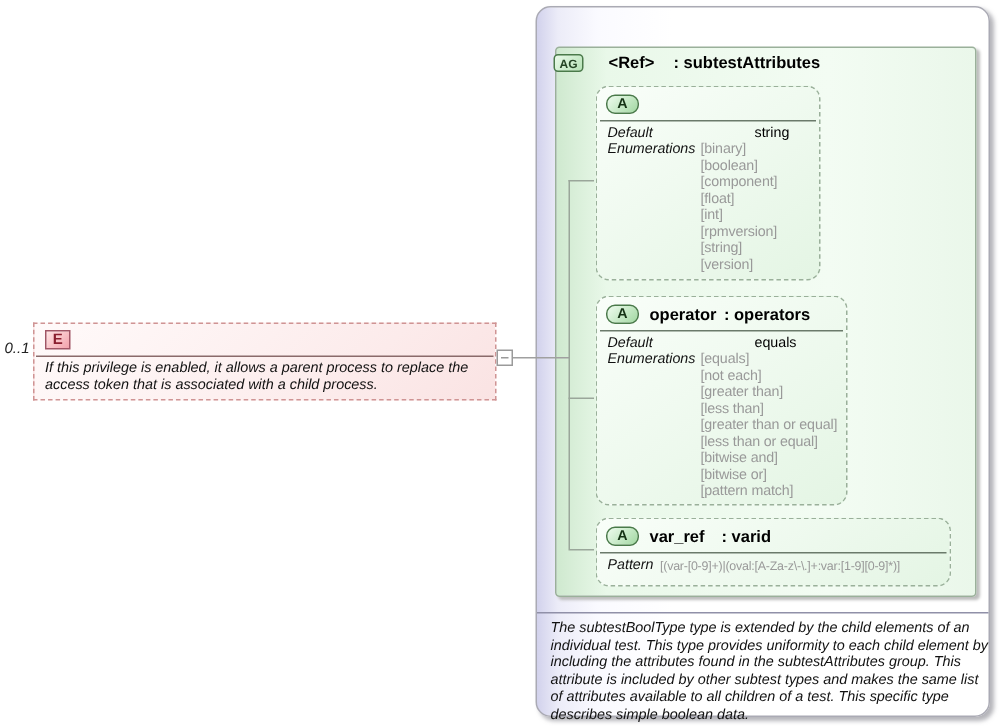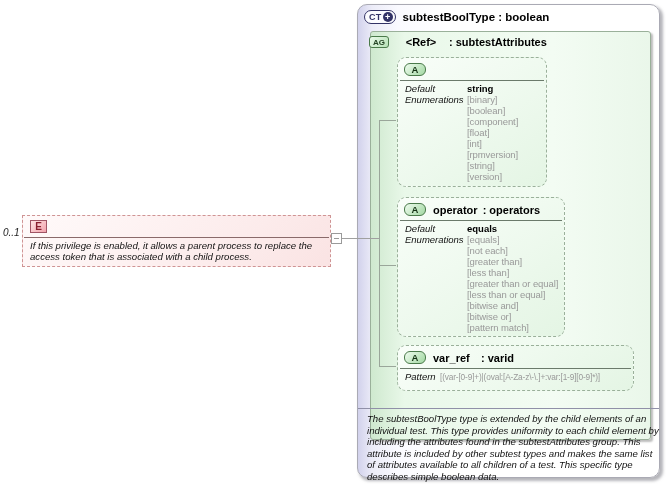--- a/index.html
+++ b/index.html
@@ -58,21 +58,21 @@
   }
   .badge-ct .ct-txt { font-size:9px; font-weight:bold; color:#333366; letter-spacing:0.3px; }
   .badge-ct .ct-plus {
     width:10px; height:10px; margin-left:1px; border-radius:50%;
     background:#333366; color:#fff; font-size:9px; line-height:10px;
     display:flex; align-items:center; justify-content:center; font-weight:bold;
   }
   .ct-title { font-size:11.5px; font-weight:bold; white-space:nowrap; }
   
   .ag-box {
-    position:absolute; left:12px; top:26px; width:281px; height:409px;
+    position:absolute; left:12px; top:26px; width:281px; height:367px;
     background:linear-gradient(to right,#cfe9cf,#e9f8e9 12%,#f3fcf3 65%,#eaf7ea);
     border:1px solid #9ab09a; border-radius:3px; box-sizing:border-box;
     box-shadow:2px 2px 2px #bdbdbd;
   }
   .ag-header { display:flex; align-items:center; gap:5px; padding:4px 0 0 2px; }
   .badge-ag {
     position:relative; left:-4px;
     width:20px; height:12px; flex:0 0 auto;
     display:flex; align-items:center; justify-content:center;
     background:linear-gradient(135deg,#eafaea,#b6e2b6);
@@ -101,21 +101,21 @@
   .attr-title { font-size:11px; font-weight:bold; white-space:nowrap; }
   .attr-name { margin-right:5px; }
   .name-wide { display:inline-block; min-width:48px; margin-right:0; }
   .attr-sep { border-top:1px solid #6b7a6b; margin:4px 2px 2px 2px; }
   .attr-rows {
     display:grid; grid-template-columns:62px auto;
     padding-left:7px; font-size:9.5px; line-height:11px;
   }
   .attr-rows.pattern-row { grid-template-columns:35px auto; }
   .row-label { font-style:italic; color:#111; white-space:nowrap; }
-  .default-value { font-weight:bold; white-space:nowrap; }
+  .default-value { font-weight:normal; white-space:nowrap;margin-left:36px; }
   .enum-list div { color:#999; white-space:nowrap; letter-spacing:-0.1px; }
   .pattern-value { color:#999; font-size:8.3px; letter-spacing:-0.15px; white-space:nowrap; padding-top:1px; }
   
   .ct-sep { position:absolute; left:0; right:0; top:403px; border-top:1px solid #9090a8; }
   .annotation {
     position:absolute; left:9px; top:408px; width:292px;
     font-size:9.6px; font-style:italic; line-height:11.5px; color:#111;
   }
 </style>
 </head>
@@ -136,27 +136,20 @@
   <div class="expander">
     <div class="minus"></div>
   </div>
   <div class="conn-line"></div>
   <div class="tree-rail"></div>
   <div class="tick tick-datatype"></div>
   <div class="tick tick-operator"></div>
   <div class="tick tick-varref"></div>
 
   <div class="ct-box">
-    <div class="ct-header">
-      <span class="badge-ct">
-        <span class="ct-txt">CT</span>
-        <span class="ct-plus">+</span>
-      </span>
-      <span class="ct-title">subtestBoolType : boolean</span>
-    </div>
 
     <div class="ag-box">
       <div class="ag-header">
         <span class="badge-ag">AG</span>
         <span class="ag-name">&lt;Ref&gt;</span>
         <span class="ag-type">: subtestAttributes</span>
       </div>
 
       <div class="attr-box attr-datatype">
         <div class="attr-header">

